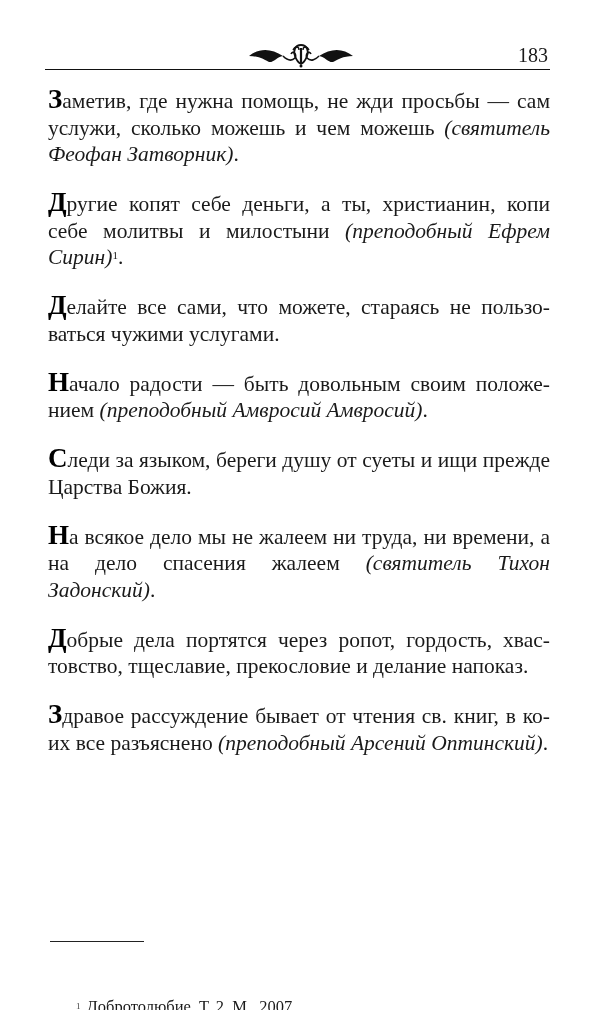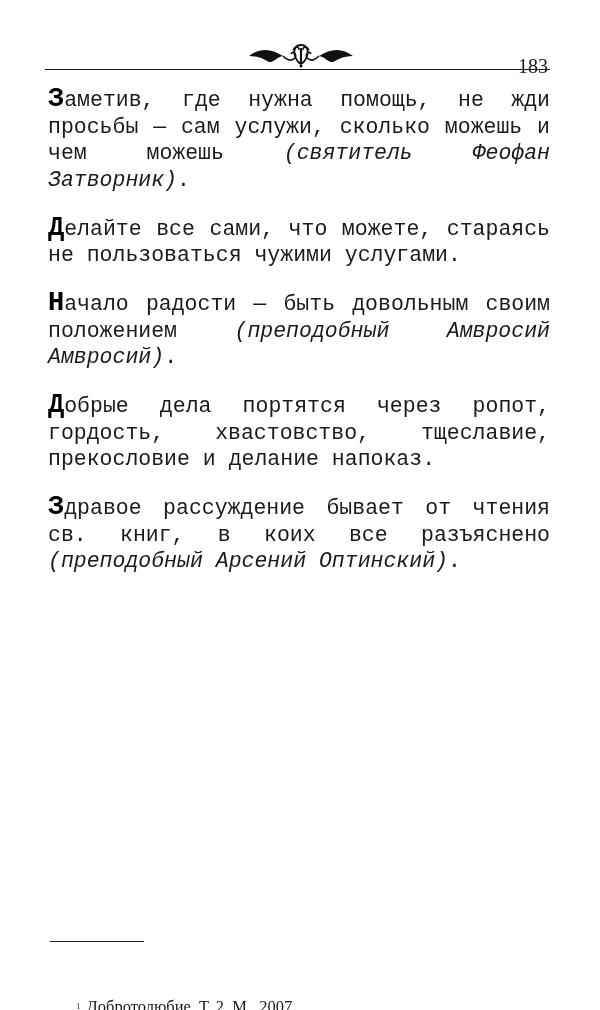--- a/index.html
+++ b/index.html
@@ -1,21 +1,21 @@
 <!DOCTYPE html>
 <html><head>
 <meta charset="utf-8">
 <style>
   html, body { margin:0; padding:0; background:#ffffff; }
   body { width:600px; height:1010px; position:relative; overflow:hidden;
          font-family:"Liberation Serif","DejaVu Serif",serif; color:#1a1a1a; }
   .header { position:absolute; left:45px; top:38px; width:505px; height:31px; border-bottom:1.5px solid #111; }
   .ornament { position:absolute; left:202px; top:4px; width:108px; height:26px; }
-  .page-num { position:absolute; right:2px; top:17px; font-size:20px; line-height:22px; }
-  .body { position:absolute; left:48px; top:86px; width:502px;font-family:Liberation Mono, monospace; }
+  .page-num { position:absolute; right:2px; top:6px; font-size:20px; line-height:22px; }
+  .body { position:absolute; left:48px; top:86px; width:502px; }
   .para { font-size:21.5px; line-height:26.5px; text-align:justify; margin:0 0 21.5px 0; hyphens:manual; }
   .para:last-of-type { margin-bottom:0; }
   .dropcap { font-weight:bold; font-size:27px; color:#000; }
   .attr { font-style:italic; }
   sup { font-size:11px; vertical-align:top; position:relative; top:-2px; }
   .fn-rule { position:absolute; left:50px; top:941px; width:94px; height:0; border-top:1.2px solid #222; }
   .footnote { position:absolute; left:76px; top:997px; font-size:16.5px; line-height:20px; }
   .footnote sup { font-size:9px; color:#444; margin-right:6px; top:-1px; }
 </style>
 </head>
@@ -32,28 +32,31 @@
     <path d="M46 8 C48 4,52 4,52 8" fill="none" stroke="#111" stroke-width="1.4"></path>
     <path d="M62 8 C60 4,56 4,56 8" fill="none" stroke="#111" stroke-width="1.4"></path>
     <circle cx="54" cy="24" r="1.5" fill="#111"></circle>
   </svg>
   <span class="page-num">183</span>
 </div>
 
 <div class="body">
   <p class="para"><span class="dropcap">З</span><span>аметив, где нужна помощь, не жди просьбы — сам услужи, сколько можешь и чем можешь </span><span class="attr">(святитель Феофан Затворник)</span><span>.</span></p>
 
+  <p class="para"><span class="dropcap">Д</span><span>ругие копят себе деньги, а ты, христианин, ко­пи себе молитвы и милостыни </span><span class="attr">(преподобный Ефрем Сирин)</span><sup>1</sup><span>.</span></p>
 
   <p class="para"><span class="dropcap">Д</span><span>елайте все сами, что можете, стараясь не пользо­ваться чужими услугами.</span></p>
 
   <p class="para"><span class="dropcap">Н</span><span>ачало радости — быть довольным своим положе­нием </span><span class="attr">(преподобный Амвросий Амвросий)</span><span>.</span></p>
 
 
+  <p class="para"><span class="dropcap">С</span><span>леди за языком, береги душу от суеты и ищи прежде Царства Божия.</span></p>
 
 
+  <p class="para"><span class="dropcap">Н</span><span>а всякое дело мы не жалеем ни труда, ни време­ни, а на дело спасения жалеем </span><span class="attr">(святитель Тихон Задонский)</span><span>.</span></p>
 
 
   <p class="para"><span class="dropcap">Д</span><span>обрые дела портятся через ропот, гордость, хвас­товство, тщеславие, прекословие и делание напоказ.</span></p>
 
   <p class="para"><span class="dropcap">З</span><span>дравое рассуждение бывает от чтения св. книг, в ко­их все разъяснено </span><span class="attr">(преподобный Арсений Оптинский)</span><span>.</span></p>
 </div>
 
 <div class="fn-rule"></div>
 <div class="footnote"><sup>1</sup><span>Добротолюбие. Т. 2. М., 2007.</span></div>
 

